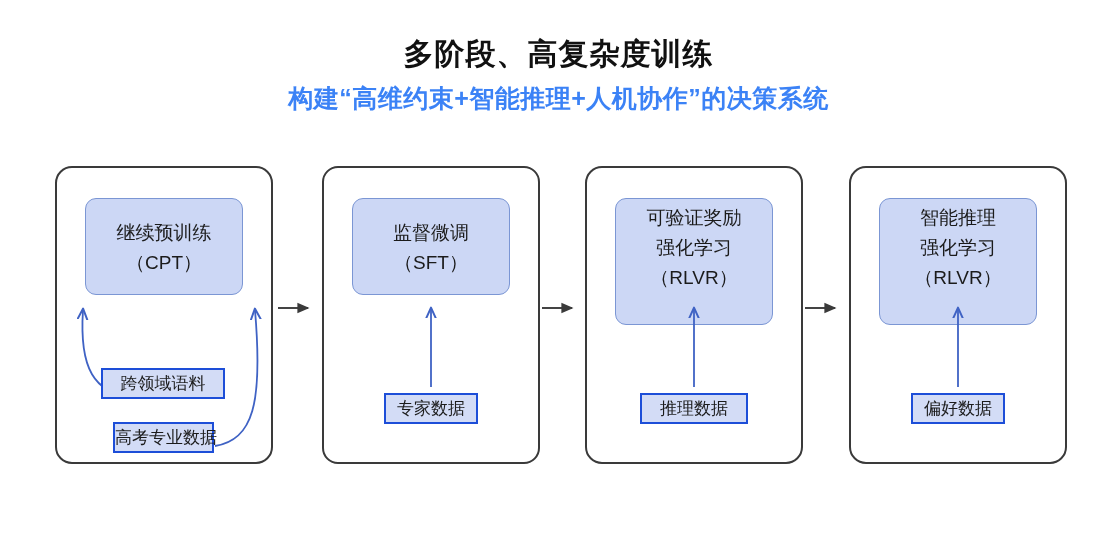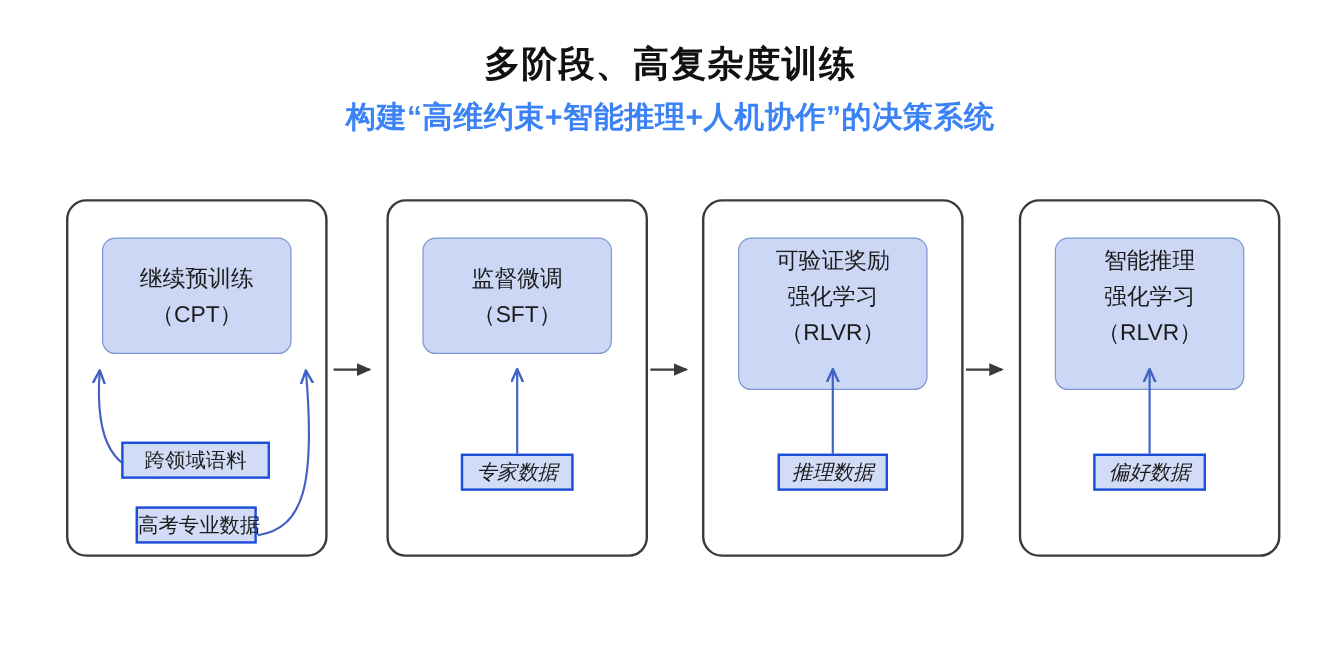--- a/index.html
+++ b/index.html
@@ -93,23 +93,23 @@
     border: 2px solid #1d4ed8;
     text-align: center;
     color: #1b1b1b;
     font-size: 17px;
     line-height: 28px;
     height: 31px;
     white-space: nowrap;
   }
   .chip.w-corpus   { left: 44px;  top: 200px; width: 124px; }
   .chip.w-gaokao   { left: 56px;  top: 254px; width: 101px; }
-  .chip.centered   { left: 50%; transform: translateX(-50%); top: 210px; font-style: italic; }
+  .chip.centered   { left: 50%; transform: translateX(-50%); top: 225px; }
   .chip.w-expert   { width: 94px; }
-  .chip.w-reason   { width: 92px; }
+  .chip.w-reason   { width: 108px; }
   .chip.w-pref     { width: 94px; }
 
   
   .up-arrow {
     position: absolute;
     left: 50%;
     transform: translateX(-50%);
     top: 131px;
     width: 22px;
     height: 92px;

